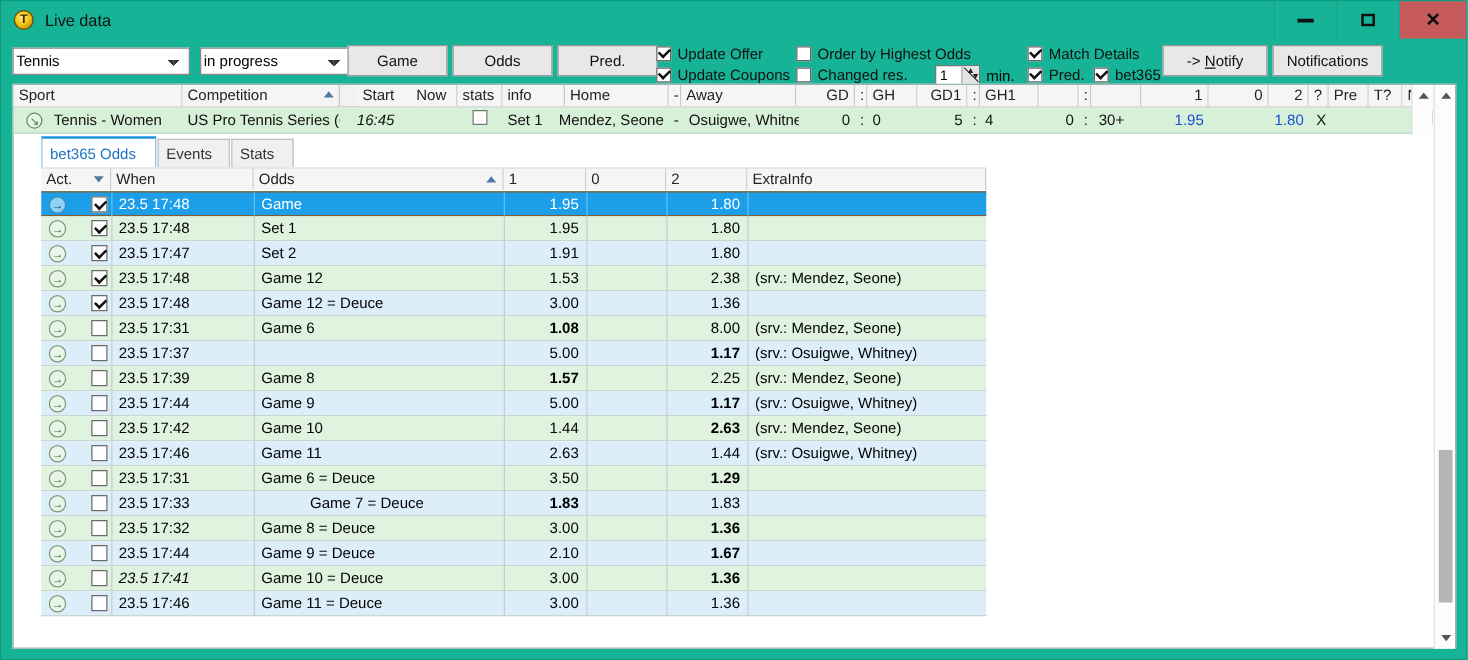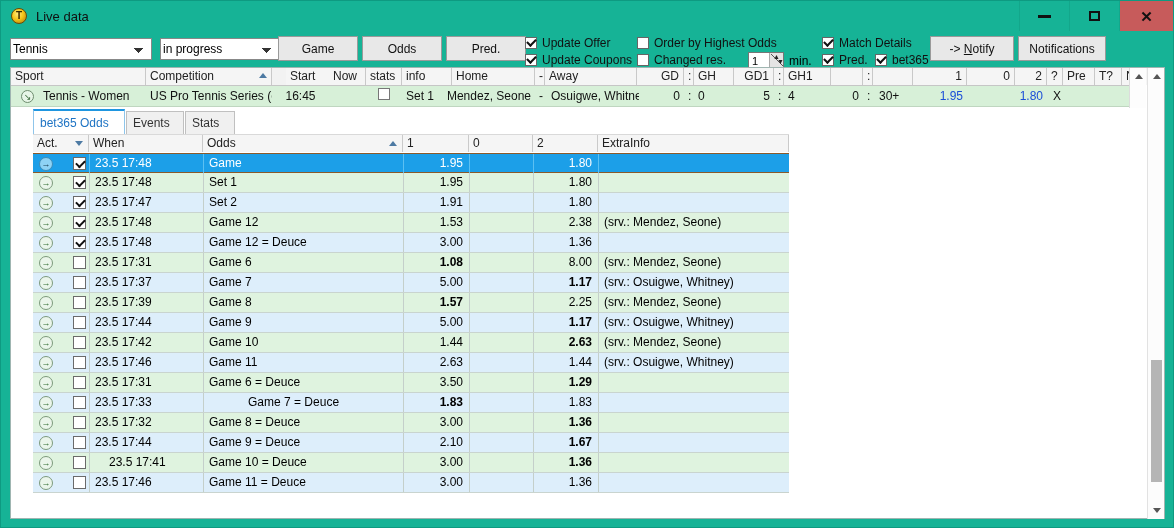--- a/index.html
+++ b/index.html
@@ -368,21 +368,21 @@
         <div class="hcell" style="left:1036px;width:16px;">?</div>
         <div class="hcell" style="left:1052px;width:32px;">Pre</div>
         <div class="hcell" style="left:1084px;width:27px;">T?</div>
         <div class="hcell" style="left:1111px;width:35px;">Ntf.</div>
       </div>
 
       <div id="toprow">
         <span class="expander">↘</span>
         <div class="dcell" style="left:28px;width:105px;">Tennis - Women</div>
         <div class="dcell" style="left:135px;width:126px;">US Pro Tennis Series (exh.)</div>
-        <div class="dcell c" style="left:261px;width:57px;">16:45</div>
+        <div class="dcell c" style="left:261px;width:57px;font-style:italic;">16:45</div>
         <div class="dcell c" style="left:318px;width:37px;"></div>
         <div class="dcell c" style="left:355px;width:36px;"><span class="smallbox"></span></div>
         <div class="dcell" style="left:391px;width:50px;">Set 1</div>
         <div class="dcell r" style="left:425px;width:99px;">Mendez, Seone</div>
         <div class="dcell c" style="left:524px;width:10px;">-</div>
         <div class="dcell" style="left:536px;width:92px;">Osuigwe, Whitney</div>
         <div class="dcell r" style="left:626px;width:47px;">0</div>
         <div class="dcell c" style="left:673px;width:10px;">:</div>
         <div class="dcell" style="left:683px;width:40px;">0</div>
         <div class="dcell r" style="left:723px;width:40px;">5</div>
@@ -523,21 +523,20 @@
           <div class="orow blue" style="top: 139px;">
             <span class="arrowbtn">→</span>
             <span class="rowchk"></span>
             <span class="vline" style="left: 370px;"></span>
             <span class="vline" style="left: 436px;"></span>
             <span class="vline" style="left: 500px;"></span>
             <span class="vline" style="left: 565px;"></span>
             <span class="vline" style="left: 170px;"></span>
             <span class="vline" style="left: 56px;"></span>
             <div class="ocell " style="left:58px;width:110px;">23.5 17:37</div>
-            <div class="ocell " style="left:172px;width:196px;">Game 7</div>
             <div class="ocell r" style="left:370px;width:64px;">5.00</div>
             <div class="ocell r" style="left:436px;width:62px;"></div>
             <div class="ocell r b" style="left:500px;width:63px;">1.17</div>
             <div class="ocell " style="left:567px;width:188px;">(srv.: Osuigwe, Whitney)</div>
           </div>
           <div class="orow green" style="top: 159px;">
             <span class="arrowbtn">→</span>
             <span class="rowchk"></span>
             <span class="vline" style="left: 370px;"></span>
             <span class="vline" style="left: 436px;"></span>
@@ -666,21 +665,21 @@
           </div>
           <div class="orow green" style="top: 319px;">
             <span class="arrowbtn">→</span>
             <span class="rowchk"></span>
             <span class="vline" style="left: 370px;"></span>
             <span class="vline" style="left: 436px;"></span>
             <span class="vline" style="left: 500px;"></span>
             <span class="vline" style="left: 565px;"></span>
             <span class="vline" style="left: 170px;"></span>
             <span class="vline" style="left: 56px;"></span>
-            <div class="ocell " style="left:72px;width:110px;">23.5 17:41</div>
+            <div class="ocell " style="left:58px;width:110px;font-style:italic;">23.5 17:41</div>
             <div class="ocell " style="left:172px;width:196px;">Game 10 = Deuce</div>
             <div class="ocell r" style="left:370px;width:64px;">3.00</div>
             <div class="ocell r" style="left:436px;width:62px;"></div>
             <div class="ocell r b" style="left:500px;width:63px;">1.36</div>
             <div class="ocell " style="left:567px;width:188px;"></div>
           </div>
           <div class="orow blue" style="top: 339px;">
             <span class="arrowbtn">→</span>
             <span class="rowchk"></span>
             <span class="vline" style="left: 370px;"></span>

